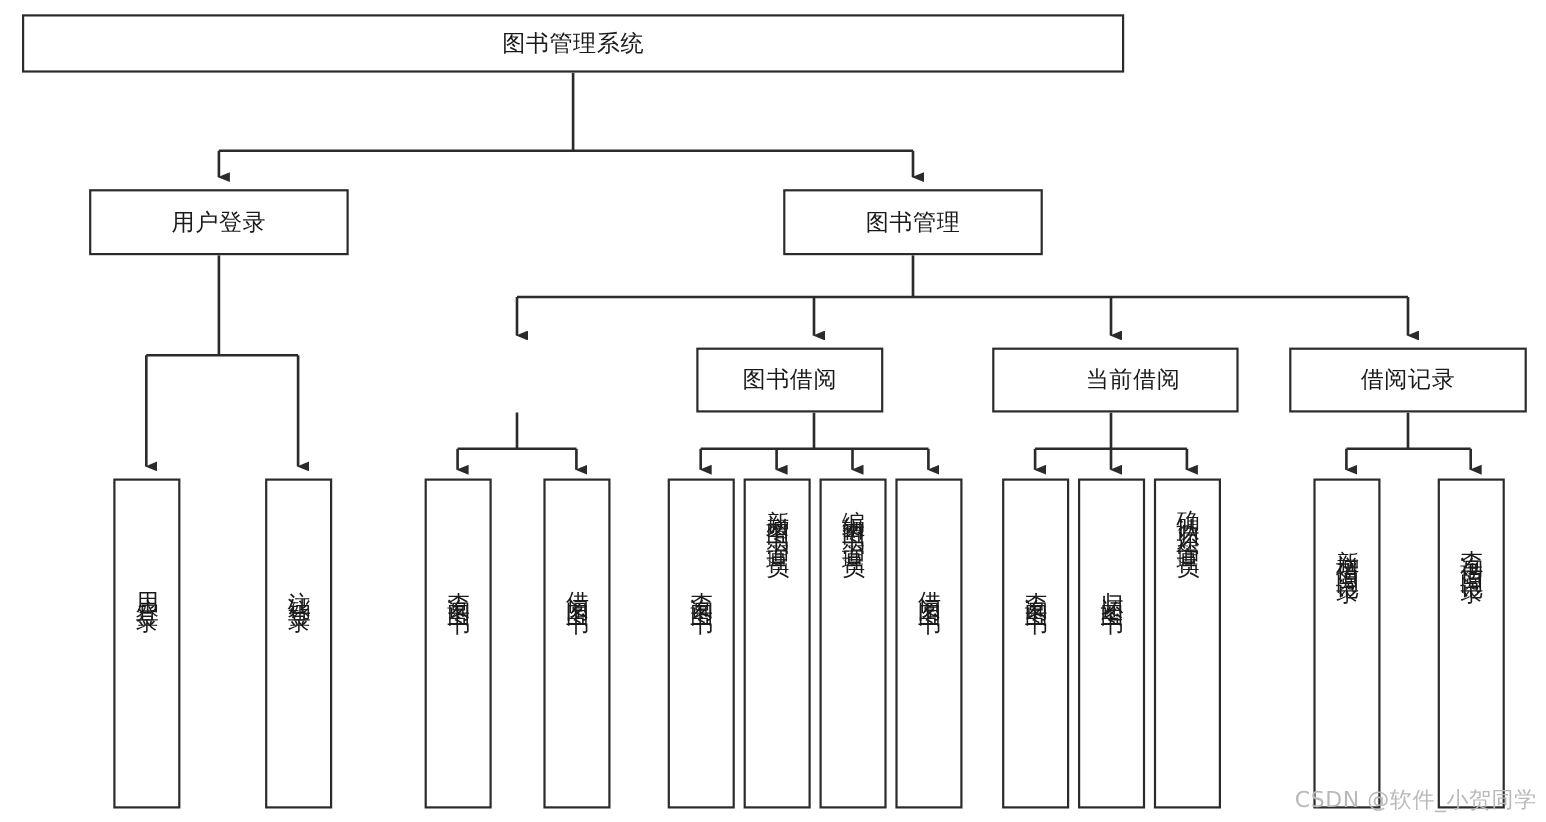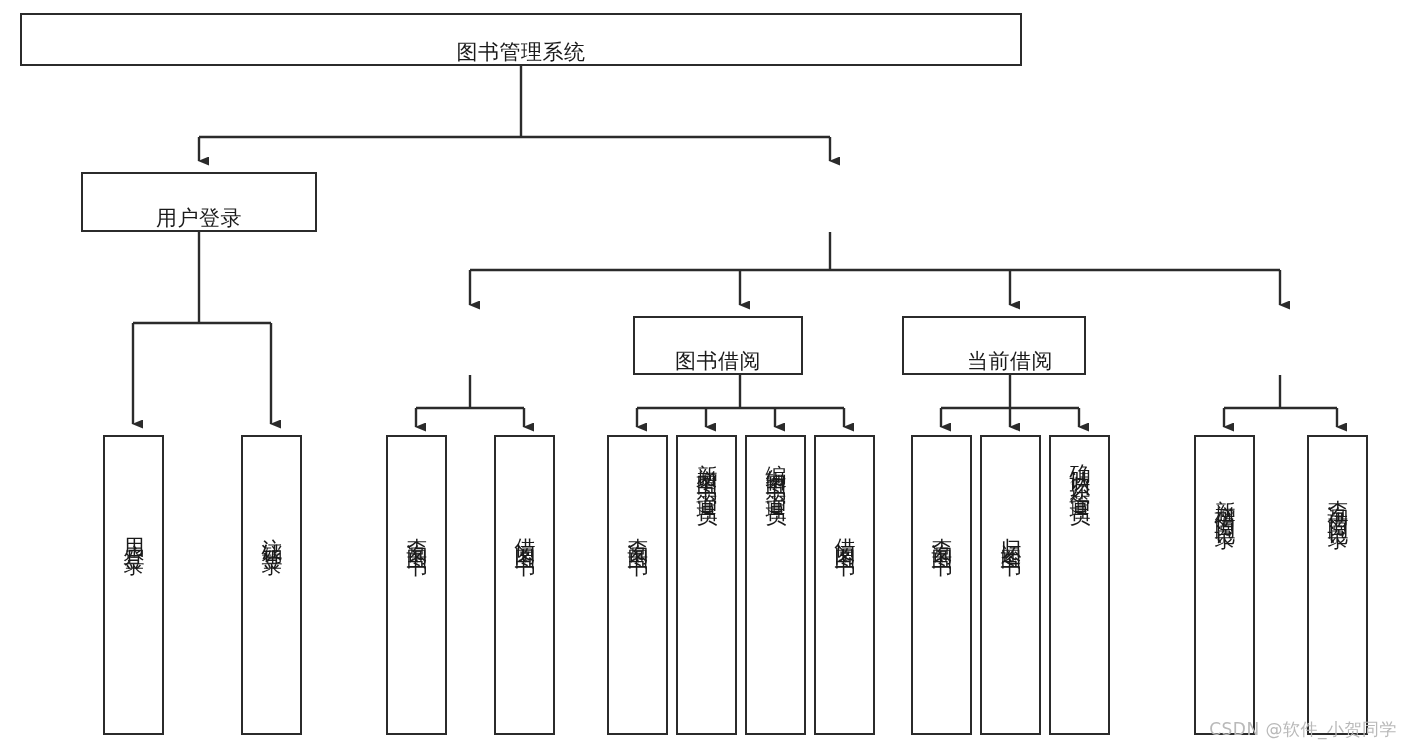--- a/index.html
+++ b/index.html
@@ -24,21 +24,21 @@
     width: 1405px;
     height: 747px;
     pointer-events: none;
   }
   .node {
     position: absolute;
     box-sizing: border-box;
     background: #ffffff;
     border: 2px solid #2b2b2b;
     display: flex;
-    align-items: flex-end;
+    align-items: center;
     justify-content: center;
   }
   .node .label {
     font-size: 21px;
     color: #1a1a1a;
     line-height: 1.15;
     letter-spacing: 0.5px;
     white-space: nowrap;
   }
   .node.vertical {
@@ -51,21 +51,21 @@
     text-orientation: upright;
     font-size: 21px;
     letter-spacing: 6px;
     line-height: 1;
     white-space: nowrap;
   }
   #watermark {
     position: absolute;
     right: 8px;
     bottom: 6px;
-    font-size: 17px;
+    font-size: 20px;
     color: #b9b9b9;
     letter-spacing: 0.5px;
     white-space: nowrap;
   }
 </style>
 </head>
 <body>
 
 <div id="diagram-root">
 
@@ -119,26 +119,32 @@
     </g>
   </svg>
 
   <div class="node" style="left:20px; top:13px; width:1002px; height:53px;">
     <span class="label">图书管理系统</span>
   </div>
 
   <div class="node" style="left:81px; top:172px; width:236px; height:60px;">
     <span class="label">用户登录</span>
   </div>
+  <div class="node" style="left:712px; top:172px; width:236px; height:60px;">
+    <span class="label">图书管理</span>
+  </div>
 
   <div class="node" style="left:633px; top:316px; width:170px; height:59px;">
     <span class="label">图书借阅</span>
   </div>
-  <div class="node" style="left:902px; top:316px; width:184px; height:59px;padding-left:32px;">
+  <div class="node" style="left:902px; top:316px; width:224px; height:59px;padding-left:32px;">
     <span class="label">当前借阅</span>
+  </div>
+  <div class="node" style="left:1172px; top:316px; width:216px; height:59px;">
+    <span class="label">借阅记录</span>
   </div>
 
   <div class="node vertical" style="left:103px; top:435px; width:61px; height:300px; padding-top:84px;">
     <span class="label">用户登录</span>
   </div>
   <div class="node vertical" style="left:241px; top:435px; width:61px; height:300px; padding-top:84px;">
     <span class="label">注销登录</span>
   </div>
 
   <div class="node vertical" style="left:386px; top:435px; width:61px; height:300px; padding-top:84px;">

